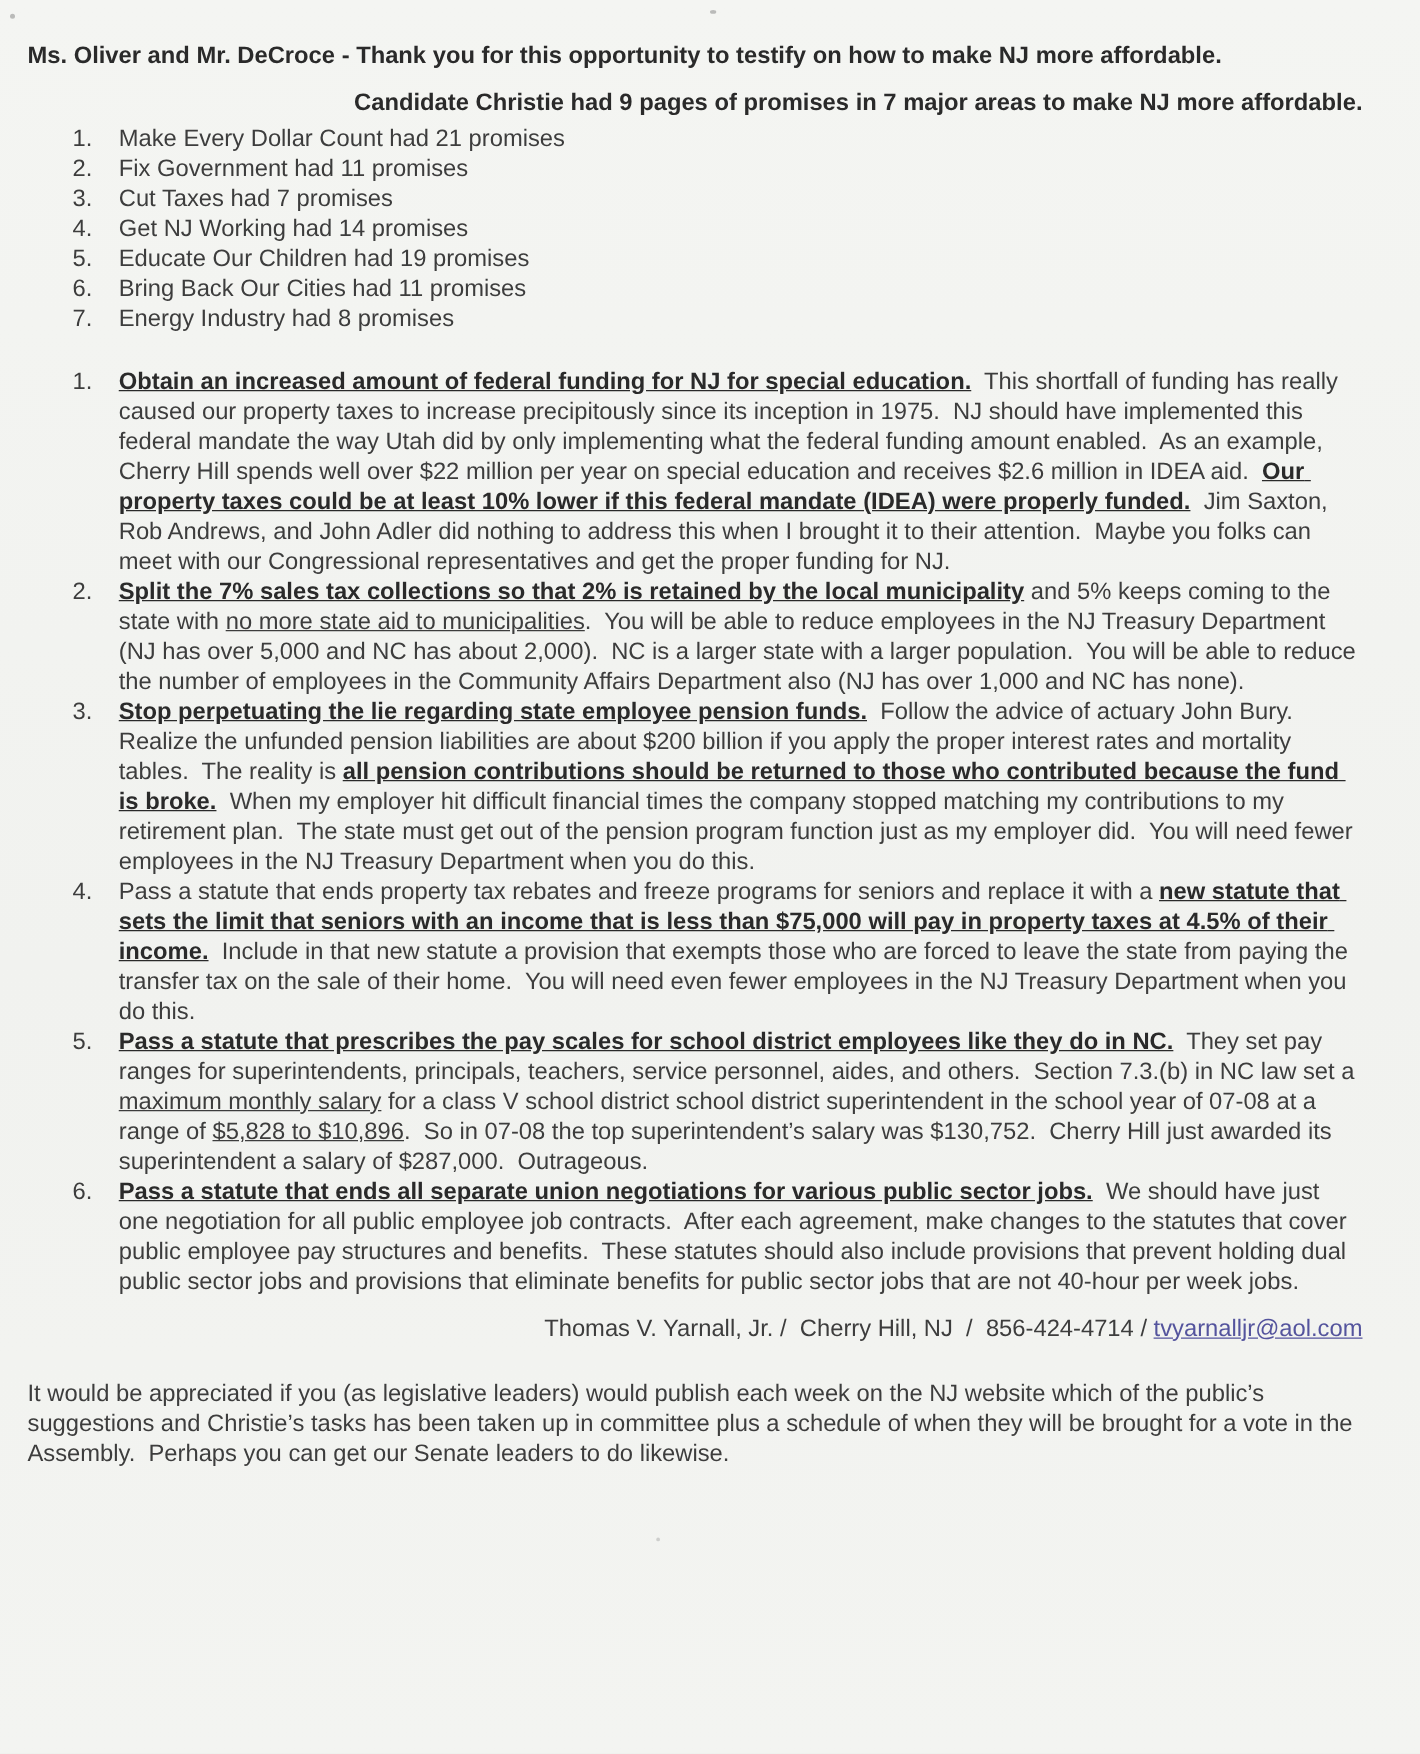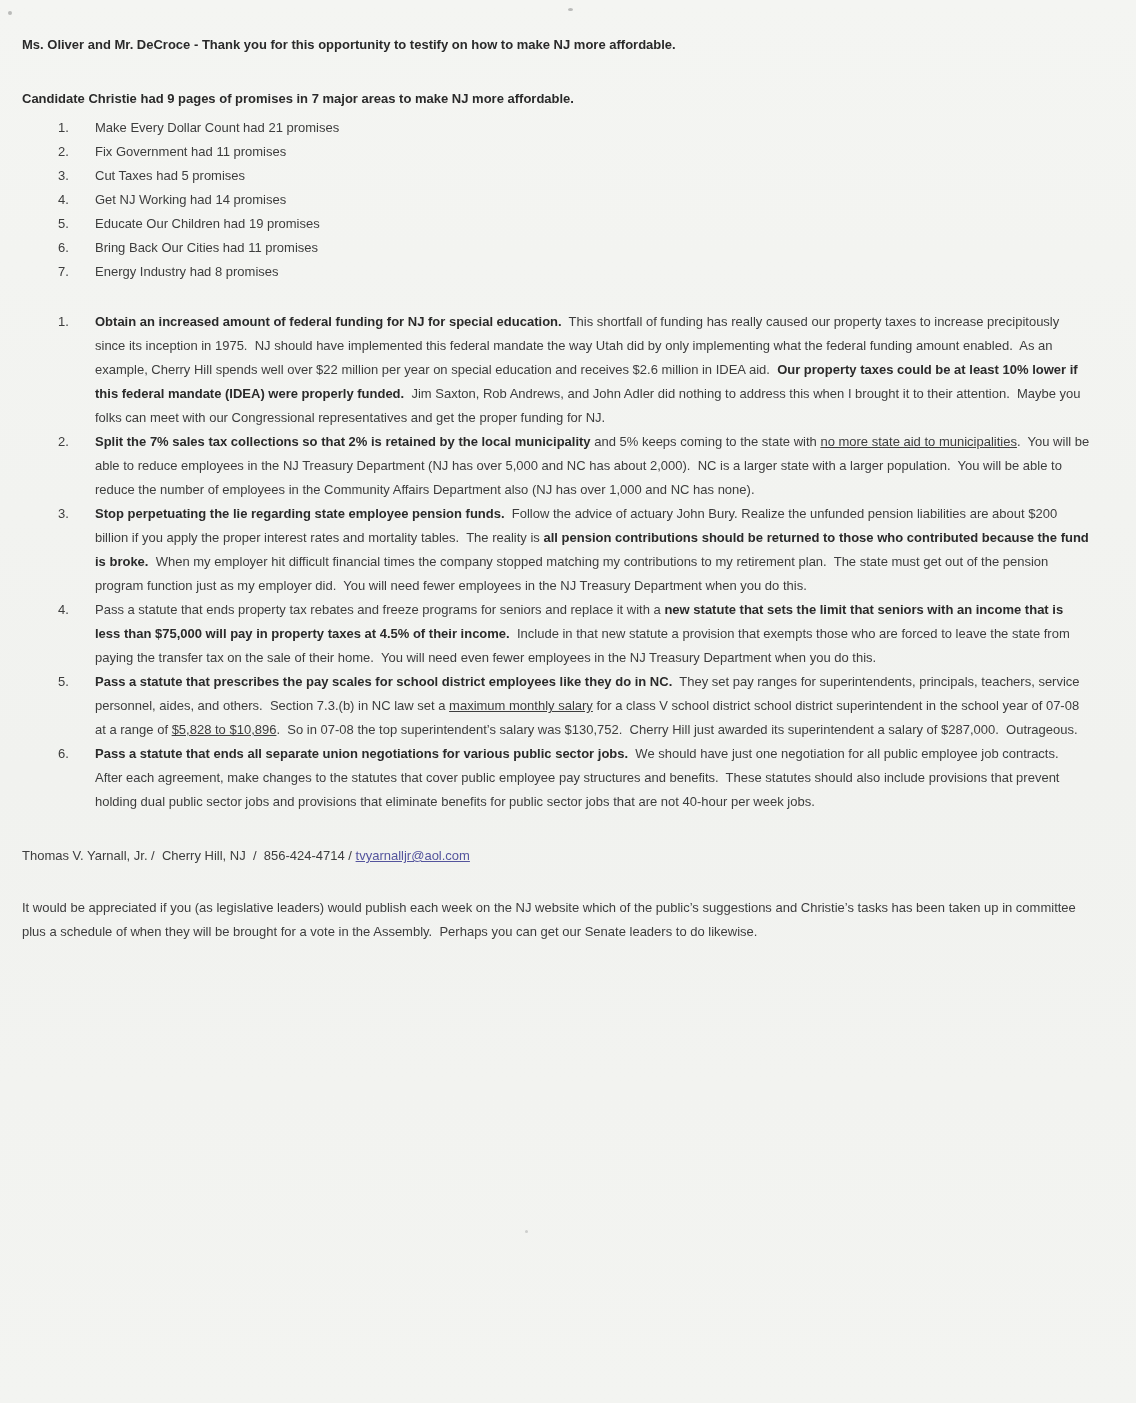--- a/index.html
+++ b/index.html
@@ -4,40 +4,40 @@
 <style>
   html, body { margin: 0; padding: 0; background: #eceeea; }
   .page {
     position: relative;
     width: 1136px;
     height: 1403px;
     box-sizing: border-box;
     background: linear-gradient(180deg, #f4f5f2 0%, #f1f2ef 55%, #f3f4f1 100%);
     color: #3d3d3d;
     font-family: "Liberation Sans", "DejaVu Sans", sans-serif;
-    font-size: 13px;
+    font-size: 19px;
     line-height: 24px;
     padding: 33px 46px 0 22px;
     overflow: hidden;
   }
   p { margin: 0; }
   .heading { font-weight: bold; color: #2a2a2a; }
   .para { white-space: pre-wrap; }
-  .b { font-weight: bold; color: #2a2a2a; }
+  .b { font-weight: bold; color: #2a2a2a; text-decoration: underline; }
   .u { text-decoration: underline; }
   a.link { color: #54549d; cursor: pointer; }
   .list { }
   .li { display: flex; align-items: flex-start; }
   .li .num { flex: 0 0 37px; margin-left: 36px; color: #3d3d3d; }
   .li .li-text { flex: 1 1 auto; min-width: 0; }
   .mt-5  { margin-top: 5px; }
   .mt-22 { margin-top: 22px; }
   .mt-26 { margin-top: 26px; }
   .mt-28 { margin-top: 28px; }
-  .mt-30 { margin-top: 30px; }
+  .mt-30 { margin-top: 14px; text-align: right; }
   .mt-40 { margin-top: 40px; }
   .artifact {
     position: absolute;
     border-radius: 50%;
     background: #8a8a8a;
     opacity: 0.55;
   }
   .a1 { left: 568px; top: 8px;  width: 5px; height: 3px; }
   .a2 { left: 8px;   top: 11px; width: 4px; height: 4px; }
   .a3 { left: 525px; top: 1230px; width: 3px; height: 3px; opacity: 0.35; }
@@ -58,21 +58,21 @@
     <div class="li">
       <span class="num">1.</span>
       <span class="li-text">Make Every Dollar Count had 21 promises</span>
     </div>
     <div class="li">
       <span class="num">2.</span>
       <span class="li-text">Fix Government had 11 promises</span>
     </div>
     <div class="li">
       <span class="num">3.</span>
-      <span class="li-text">Cut Taxes had 5 promises</span>
+      <span class="li-text">Cut Taxes had 7 promises</span>
     </div>
     <div class="li">
       <span class="num">4.</span>
       <span class="li-text">Get NJ Working had 14 promises</span>
     </div>
     <div class="li">
       <span class="num">5.</span>
       <span class="li-text">Educate Our Children had 19 promises</span>
     </div>
     <div class="li">

